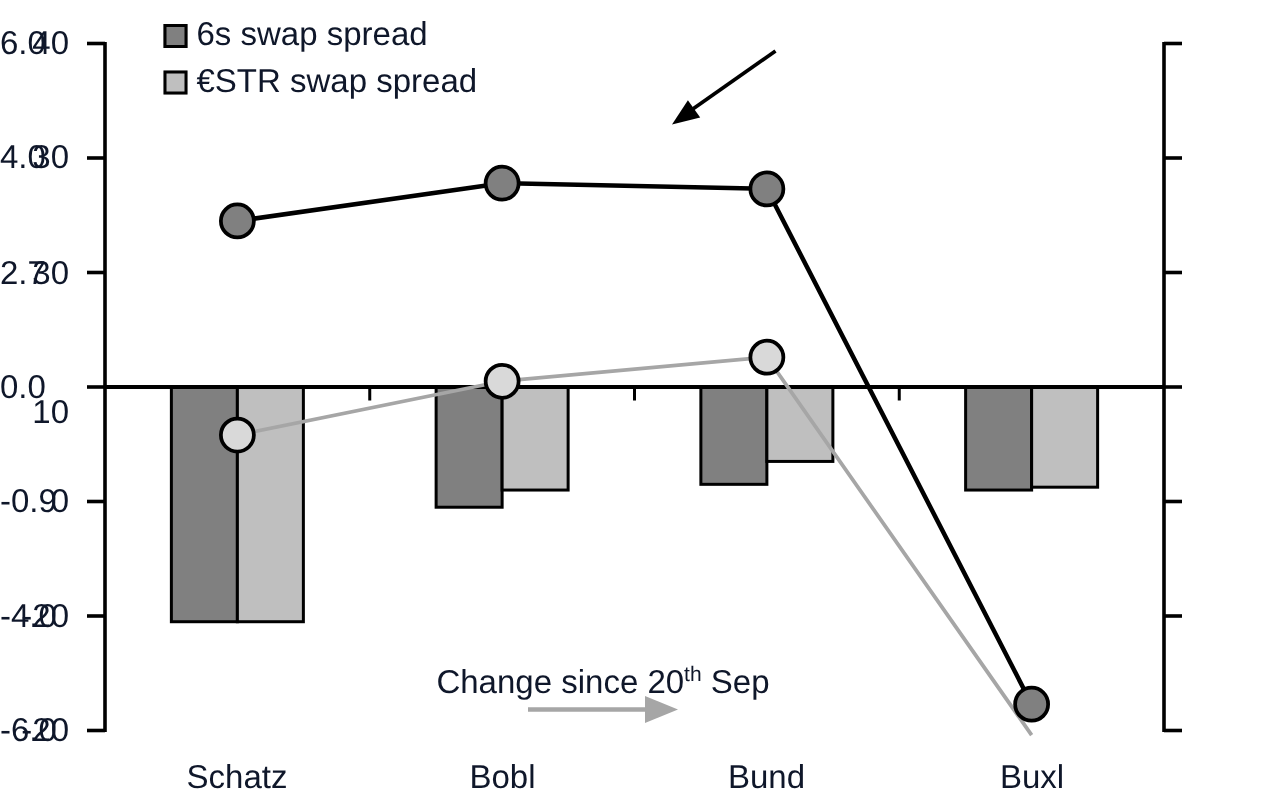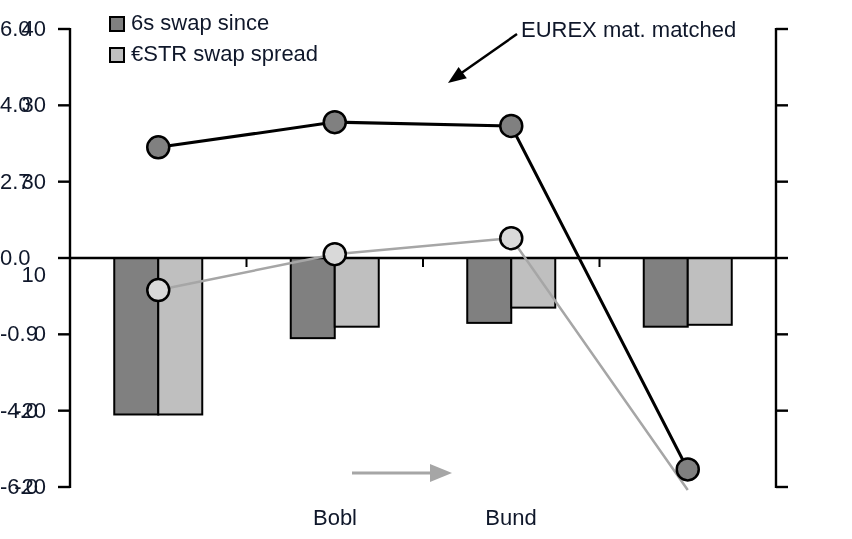--- a/index.html
+++ b/index.html
@@ -75,28 +75,32 @@
   <div class="lbl tickL" style="top:475px">-20</div>
 
   <div class="lbl tickR" style="top:17px">6.0</div>
   <div class="lbl tickR" style="top:93px">4.0</div>
   <div class="lbl tickR" style="top:170px">2.7</div>
   <div class="lbl tickR" style="top:246px">0.0</div>
   <div class="lbl tickR" style="top:322px">-0.9</div>
   <div class="lbl tickR" style="top:399px">-4.0</div>
   <div class="lbl tickR" style="top:475px">-6.0</div>
 
+  <div class="lbl cat" style="left:88px">Schatz</div>
   <div class="lbl cat" style="left:441px">Bund</div>
   <div class="lbl cat" style="left:265px">Bobl</div>
+  <div class="lbl cat" style="left:618px">Buxl</div>
 
   <div>
     <span class="legend-swatch" style="left: 109px; top: 16px; background: rgb(128, 128, 128);"></span>
-    <div class="lbl" style="left:131px;top:11px">6s swap since</div>
+    <div class="lbl" style="left:131px;top:11px">6s swap spread</div>
     <span class="legend-swatch" style="left: 109px; top: 47px; background: rgb(191, 191, 191);"></span>
     <div class="lbl" style="left:131px;top:42px">€STR swap spread</div>
   </div>
 
   <div class="ann" style="left:521px;top:16px">
-    <div>EUREX mat. matched</div>
   </div>
 
+  <div class="ann change-wrap">
+    <span>Change since 20</span><span class="sup">th</span><span> Sep</span>
+  </div>
 
 </div>
 
 </body></html>

